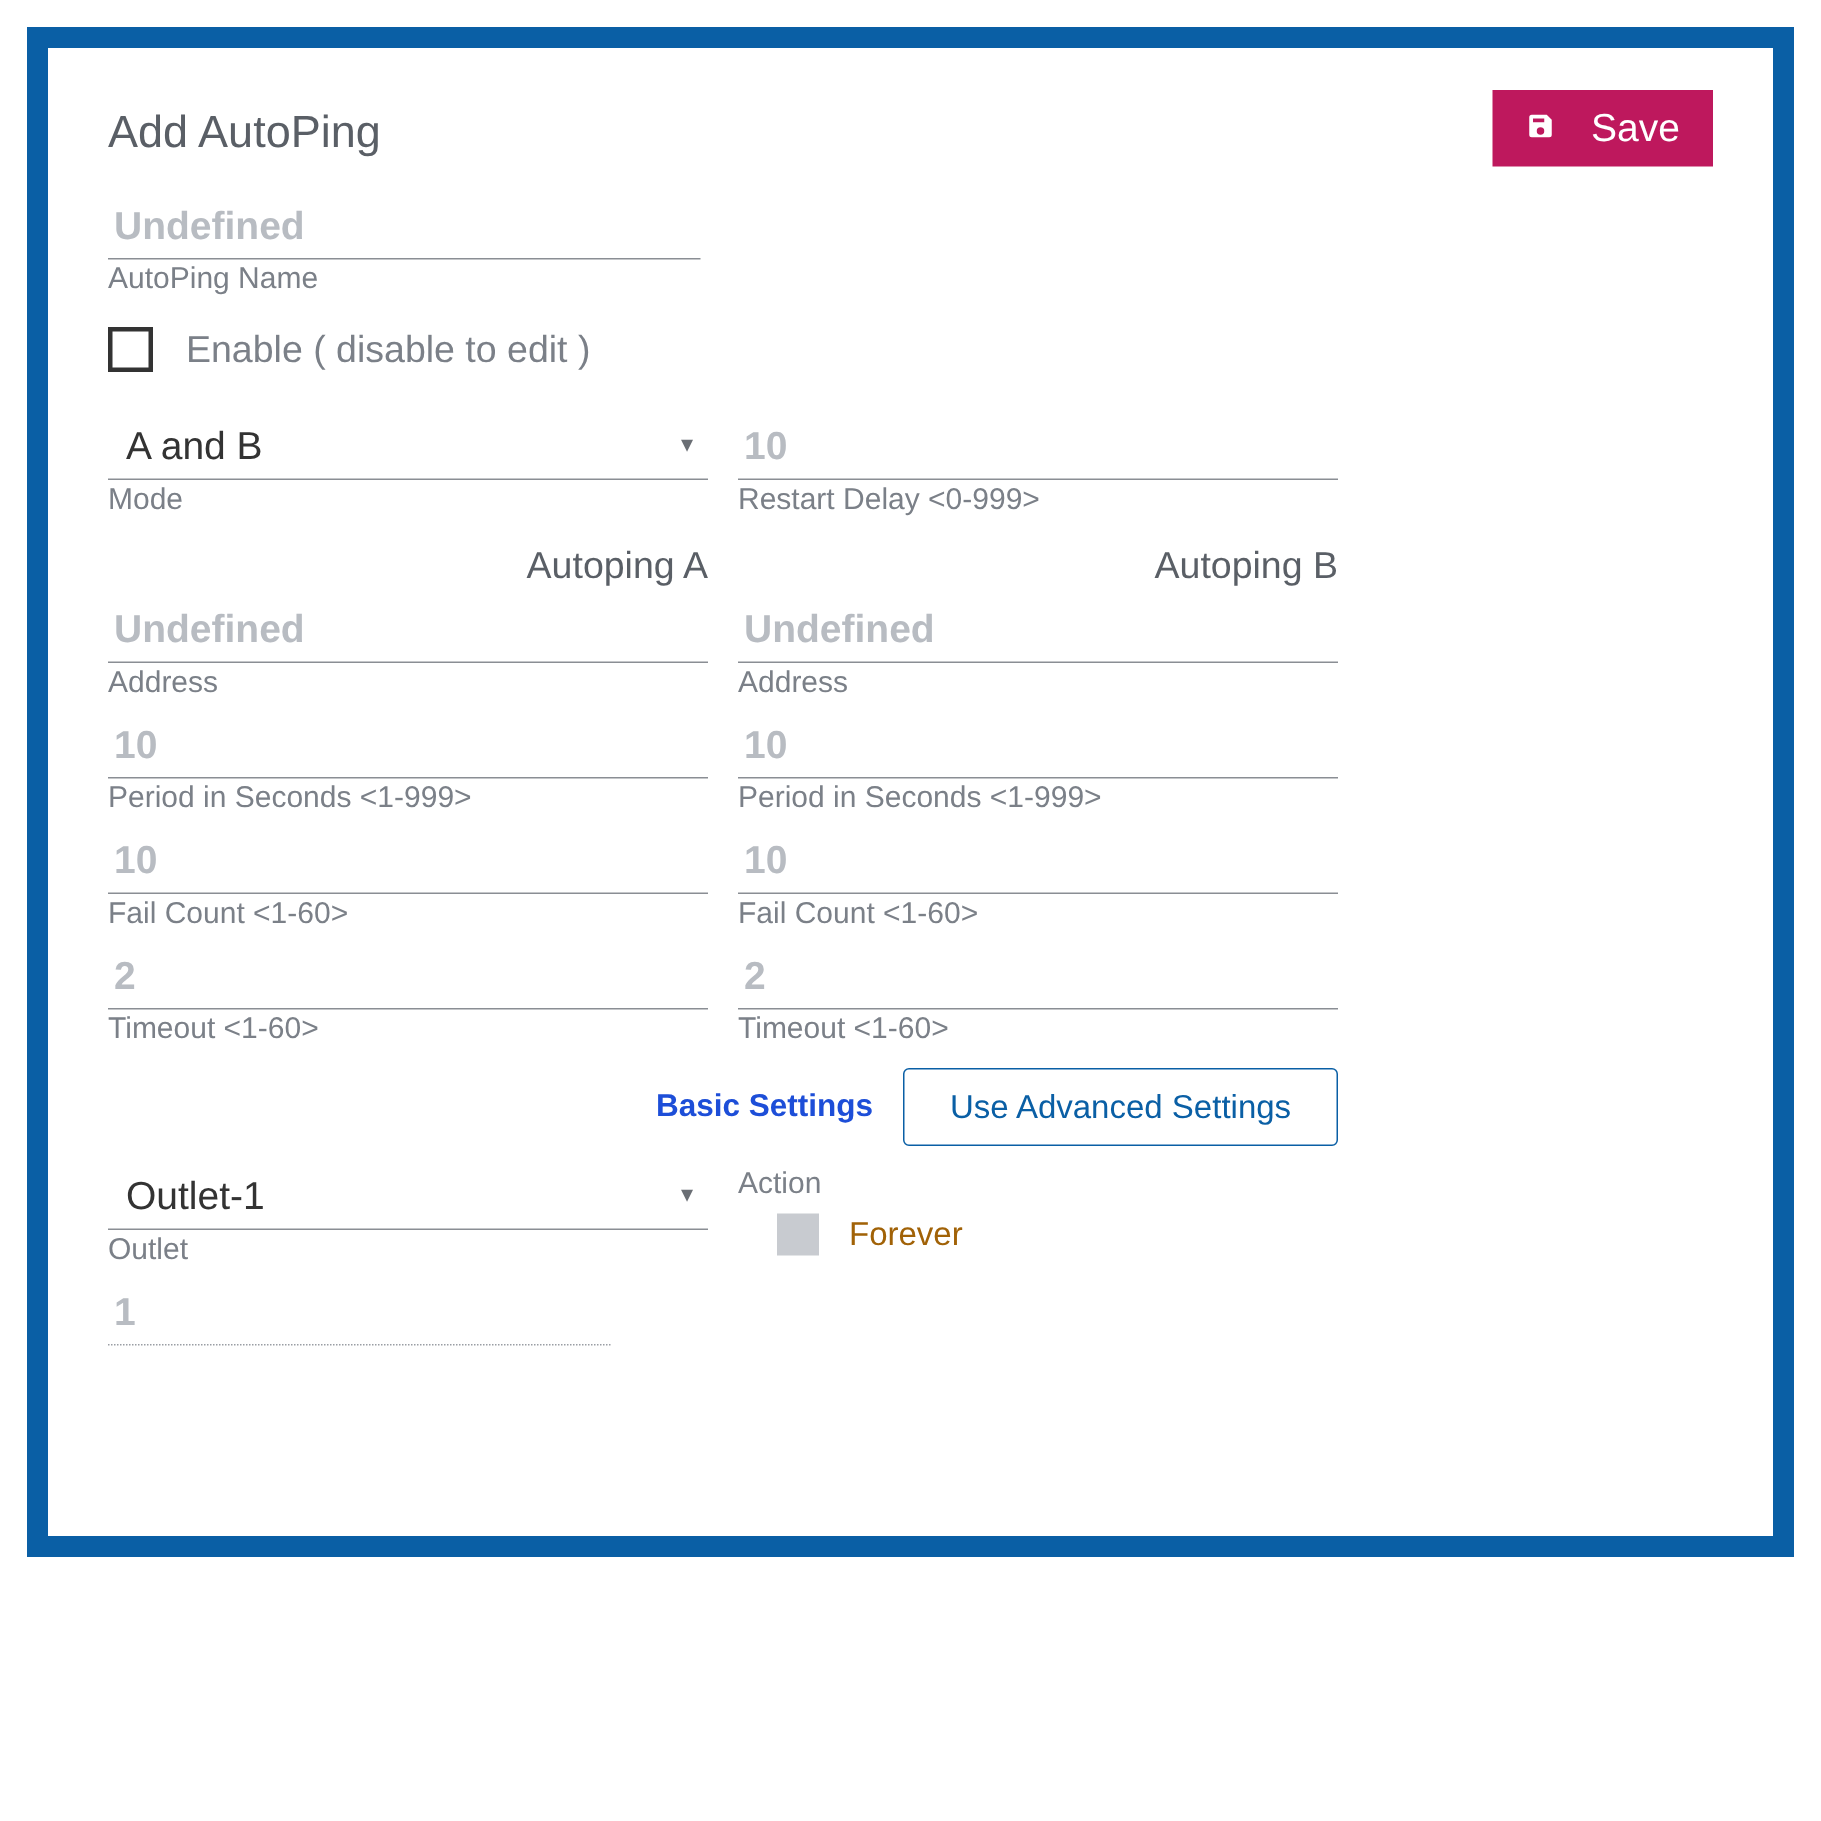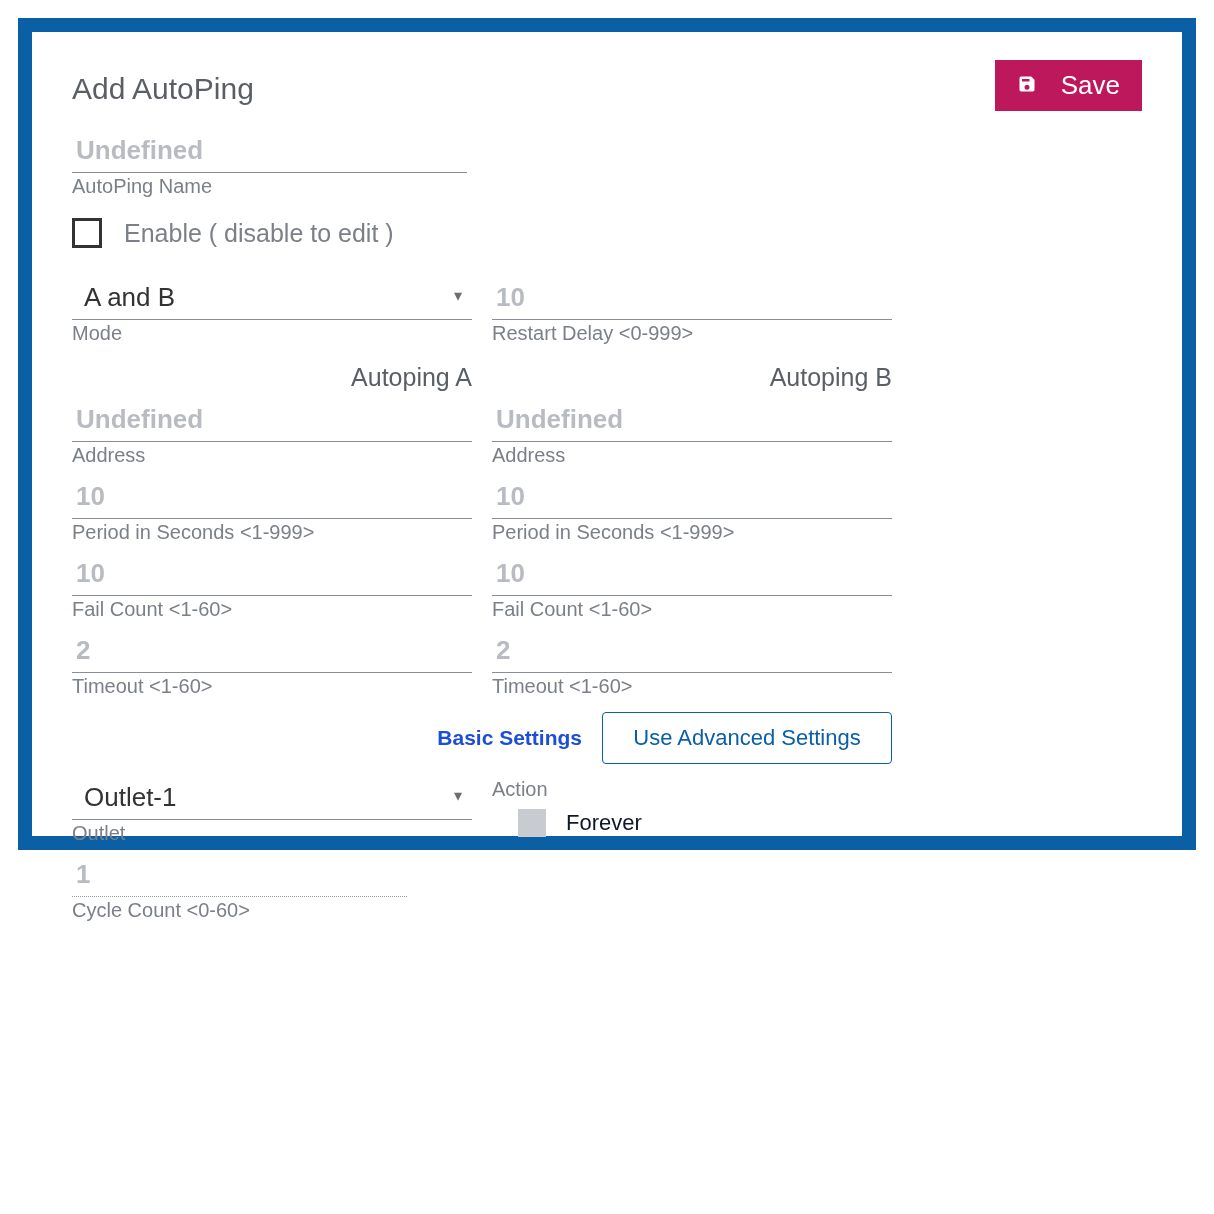--- a/index.html
+++ b/index.html
@@ -11,21 +11,21 @@
     overflow: hidden;
   }
   .outer-wrap {
     padding: 18px;
     background: #fff;
   }
   .frame {
     border: 14px solid #0a5fa5;
     background: #fff;
     padding: 28px 40px 28px 40px;
-    height: 832px;
+    height: 1020px;
     position: relative;
   }
   .topbar {
     display: flex;
     justify-content: space-between;
     align-items: flex-start;
     margin-bottom: 18px;
   }
   .page-title {
     font-size: 30px;
@@ -156,21 +156,21 @@
   }
   .forever-row {
     display: flex;
     align-items: center;
     gap: 20px;
     padding-left: 26px;
     margin-top: 8px;
   }
   .forever-label {
     font-size: 22px;
-    color: #0f172a;
+    color: #a16207;
   }
 </style>
 </head>
 <body>
 
 <div class="outer-wrap">
   <div class="frame">
 
     <div class="topbar">
       <div class="page-title">Add AutoPing</div>
@@ -263,21 +263,20 @@
       <div class="two-col">
         <div class="col">
           <div class="field">
             <div class="select-wrap">
               <div class="select-input">Outlet-1</div>
             </div>
             <div class="sublabel">Outlet</div>
           </div>
           <div class="field" style="max-width:335px;">
             <input class="input-line dotted" type="text" placeholder="1" style="">
-            <div class="sublabel">Cycle Count &lt;0-60&gt;</div>
           </div>
         </div>
         <div class="col">
           <div class="field">
             <div class="sublabel">Action</div>
           </div>
           <div class="forever-row">
             <div class="chk-inline"></div>
             <div class="forever-label">Forever</div>
           </div>

